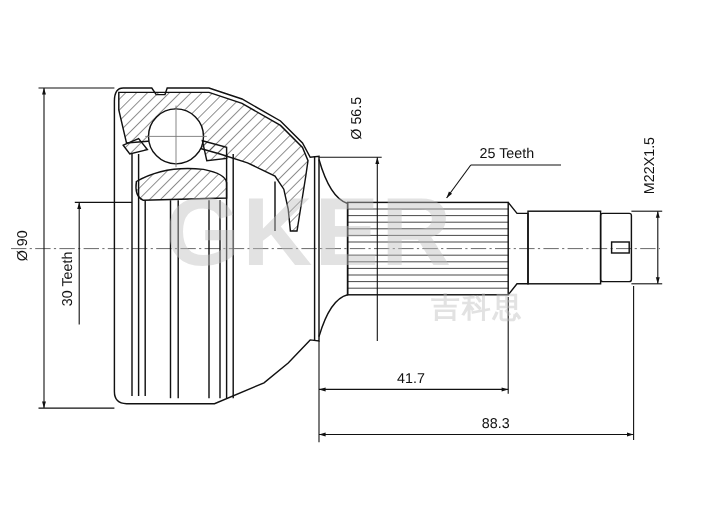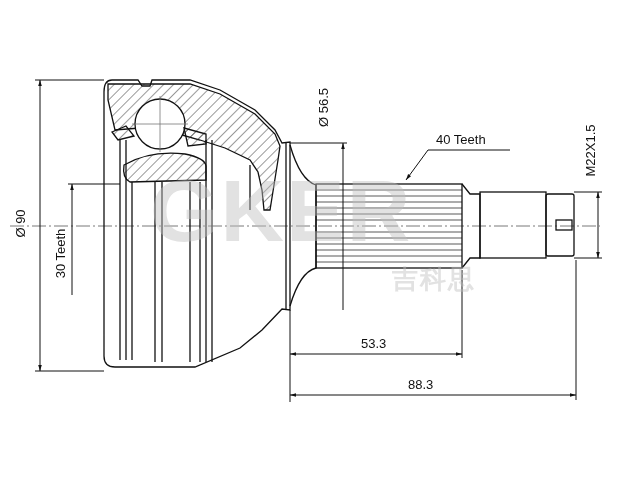--- a/index.html
+++ b/index.html
@@ -101,16 +101,16 @@
     <line x1="290" y1="395" x2="576" y2="395" marker-start="url(#arr)" marker-end="url(#arr)"></line>
   </g>
 </svg>
 
 <div class="wm" style="left:150px;top:160px;font-size:88px;">GKER</div>
 <div class="wm" style="left:392px;top:262px;font-size:26px;font-family:Liberation Mono, monospace;">吉科思</div>
 
 <div class="lbl rot" style="left:6px;top:216px;">Ø 90</div>
 <div class="lbl rot" style="left:36px;top:246px;">30 Teeth</div>
 <div class="lbl rot" style="left:304px;top:100px;">Ø 56.5</div>
-<div class="lbl" style="left:436px;top:132px;">40 Teeth</div>
+<div class="lbl" style="left:436px;top:132px;">25 Teeth</div>
 <div class="lbl rot" style="left:564px;top:143px;">M22X1.5</div>
-<div class="lbl" style="left:361px;top:336px;">53.3</div>
-<div class="lbl" style="left:408px;top:377px;text-align:right;">88.3</div>
+<div class="lbl" style="left:361px;top:336px;">41.7</div>
+<div class="lbl" style="left:438px;top:377px;text-align:right;">88.3</div>
 
 </body></html>

